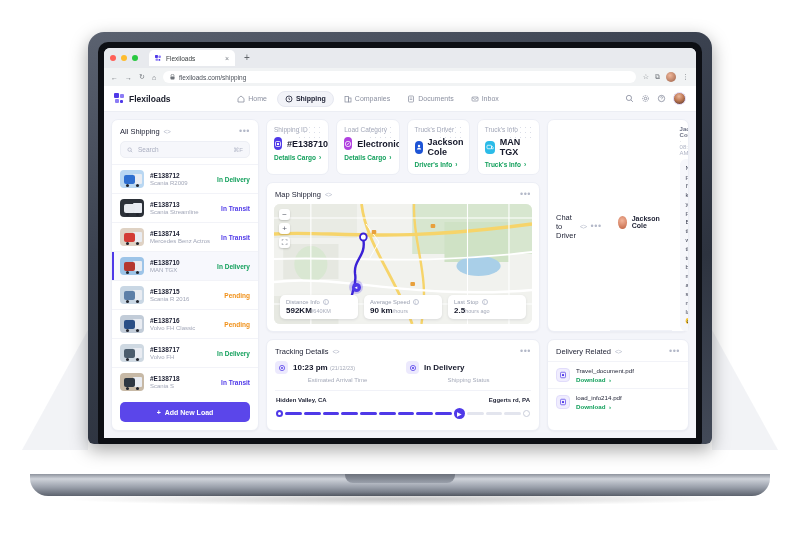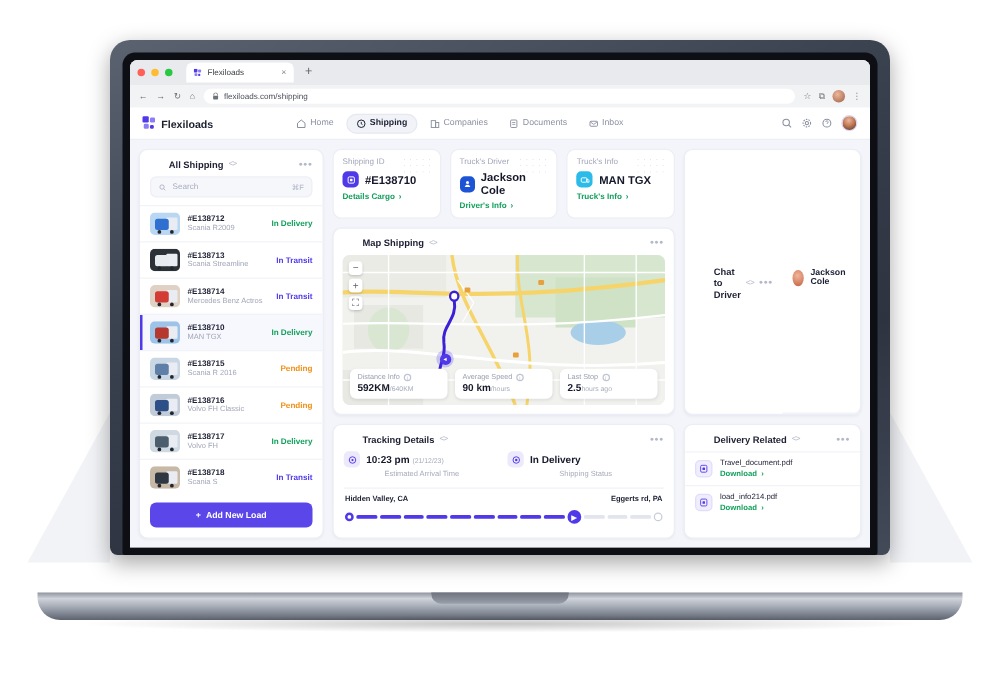--- a/index.html
+++ b/index.html
@@ -119,21 +119,21 @@
   .avatar-hdr { width: 13px; height: 13px; border-radius: 50%;
     background: radial-gradient(circle at 45% 30%, #eab79c 0%, #c07a55 45%, #4b2f25 100%);
     border: 1px solid #ded6f5; }
 
   .app-body { display: flex; gap: 7px; padding: 7px; height: 326px; }
 
   .card {
     background: #ffffff; border-radius: 7px; border: 1px solid #eceef5;
     box-shadow: 0 1px 2px rgba(23,26,51,.04);
   }
-  .card-title { font-size: 7.5px; font-weight: bold; color: #1d2033; margin-left: 15px; }
+  .card-title { font-size: 7.5px; font-weight: normal; color: #1d2033; }
   .card-head { display: flex; align-items: center; padding: 7px 8px 5px 8px; gap: 4px; }
   .code-badge { font-size: 6.5px; color: #b3b8c8; letter-spacing: -.5px;}
   .dots-btn { margin-left: auto; color: #b3b8c8; font-size: 9px; line-height: 5px; letter-spacing:.5px;}
 
   
   .left-col { width: 148px; display: flex; flex-direction: column; }
   .search-box {
     margin: 0 8px 6px 8px; height: 17px; background: #f6f7fb; border: 1px solid #edeff5;
     border-radius: 5px; display: flex; align-items: center; gap: 5px; padding: 0 6px;
     font-size: 6.5px; color: #a9aec0;
@@ -507,20 +507,34 @@
     <div class="stat-dots"></div>
     <div class="stat-label">Shipping ID</div>
     <div class="stat-val-row">
       <span class="sq-ico" style="background:#4f39e8">
                         <svg viewBox="0 0 16 16" width="8" height="8">
                           <rect x="3" y="3" width="10" height="10" rx="2" fill="none" stroke="#fff" stroke-width="1.6"></rect>
                           <rect x="6" y="6" width="4" height="4" rx="1" fill="#fff"></rect>
                         </svg>
                       </span>
       <span class="stat-val">#E138710</span>
+    </div>
+    <div class="stat-link">Details Cargo <span>›</span></div>
+  </div>
+  <div class="stat-card">
+    <div class="stat-dots"></div>
+    <div class="stat-label">Load Category</div>
+    <div class="stat-val-row">
+      <span class="sq-ico" style="background:#b041e0">
+                        <svg viewBox="0 0 16 16" width="8" height="8">
+                          <circle cx="8" cy="8" r="5.4" fill="none" stroke="#fff" stroke-width="1.5"></circle>
+                          <path d="M5.6 9.6c2-.6 2.8-2.2 4.8-3.2" stroke="#fff" stroke-width="1.5" fill="none"></path>
+                        </svg>
+                      </span>
+      <span class="stat-val">Electronic</span>
     </div>
     <div class="stat-link">Details Cargo <span>›</span></div>
   </div>
   <div class="stat-card">
     <div class="stat-dots"></div>
     <div class="stat-label">Truck's Driver</div>
     <div class="stat-val-row">
       <span class="sq-ico" style="background:#1d54d6">
                         <svg viewBox="0 0 16 16" width="8" height="8">
                           <circle cx="8" cy="6" r="2.4" fill="#fff"></circle>

